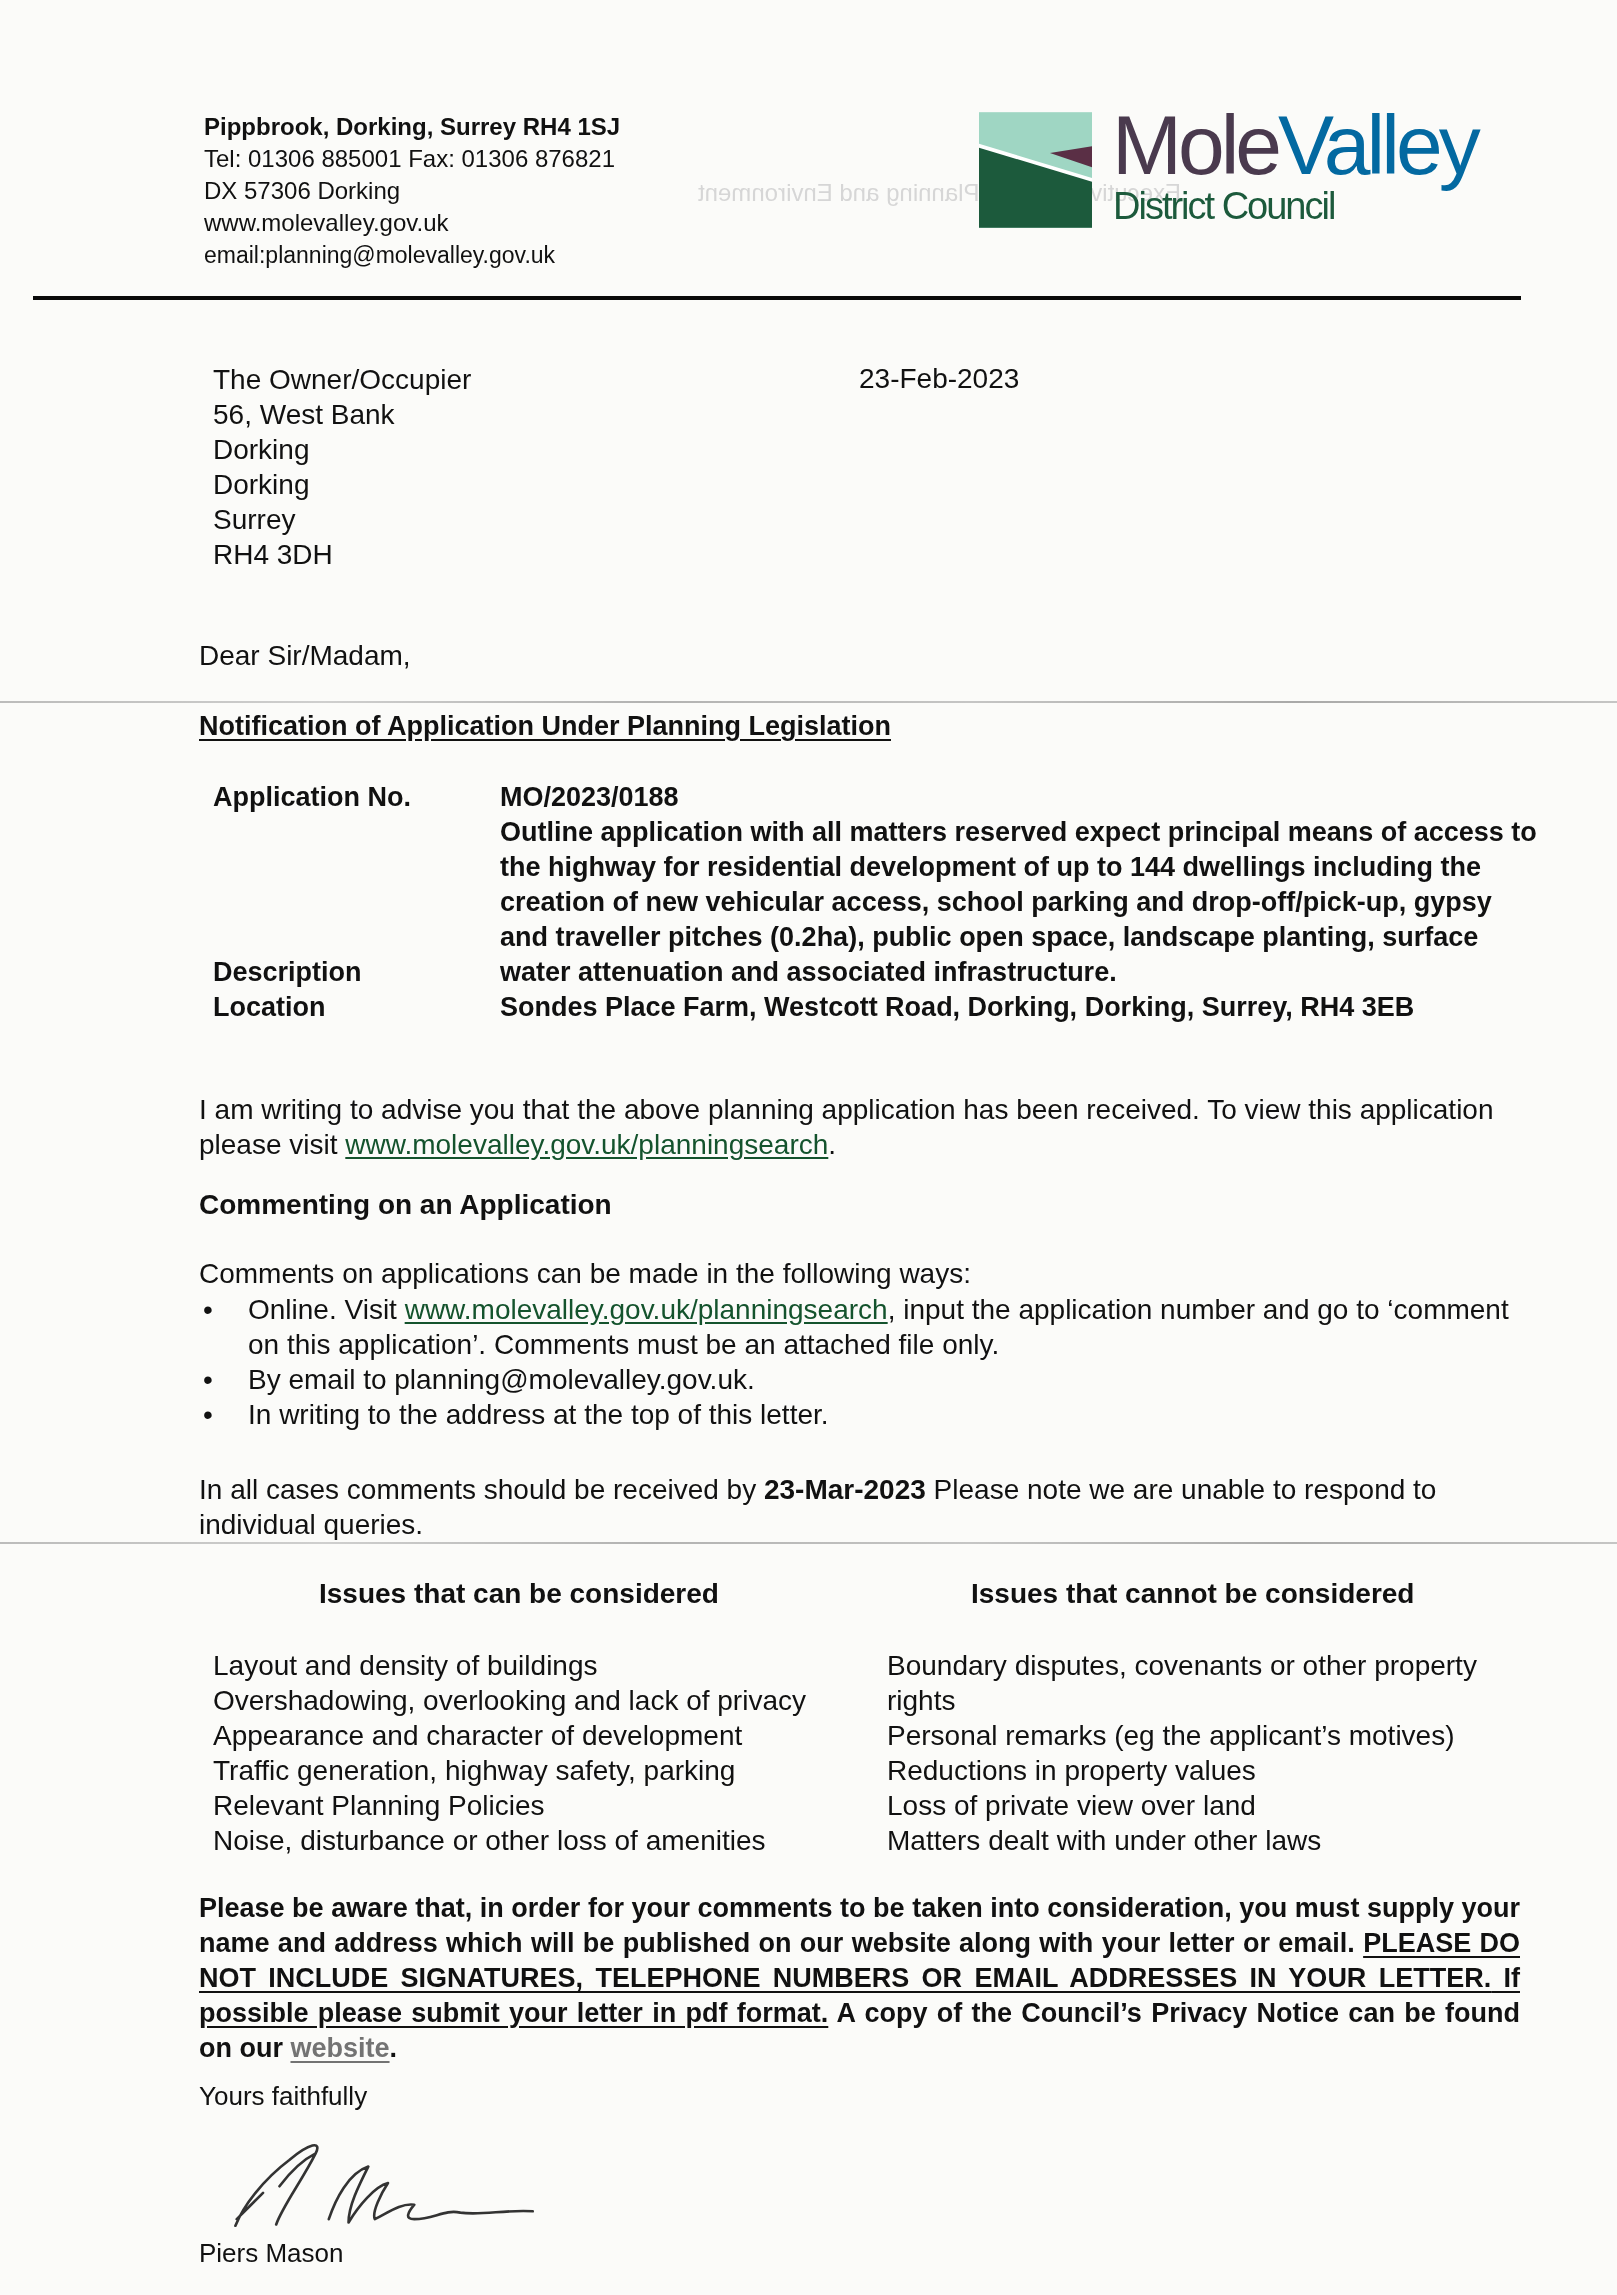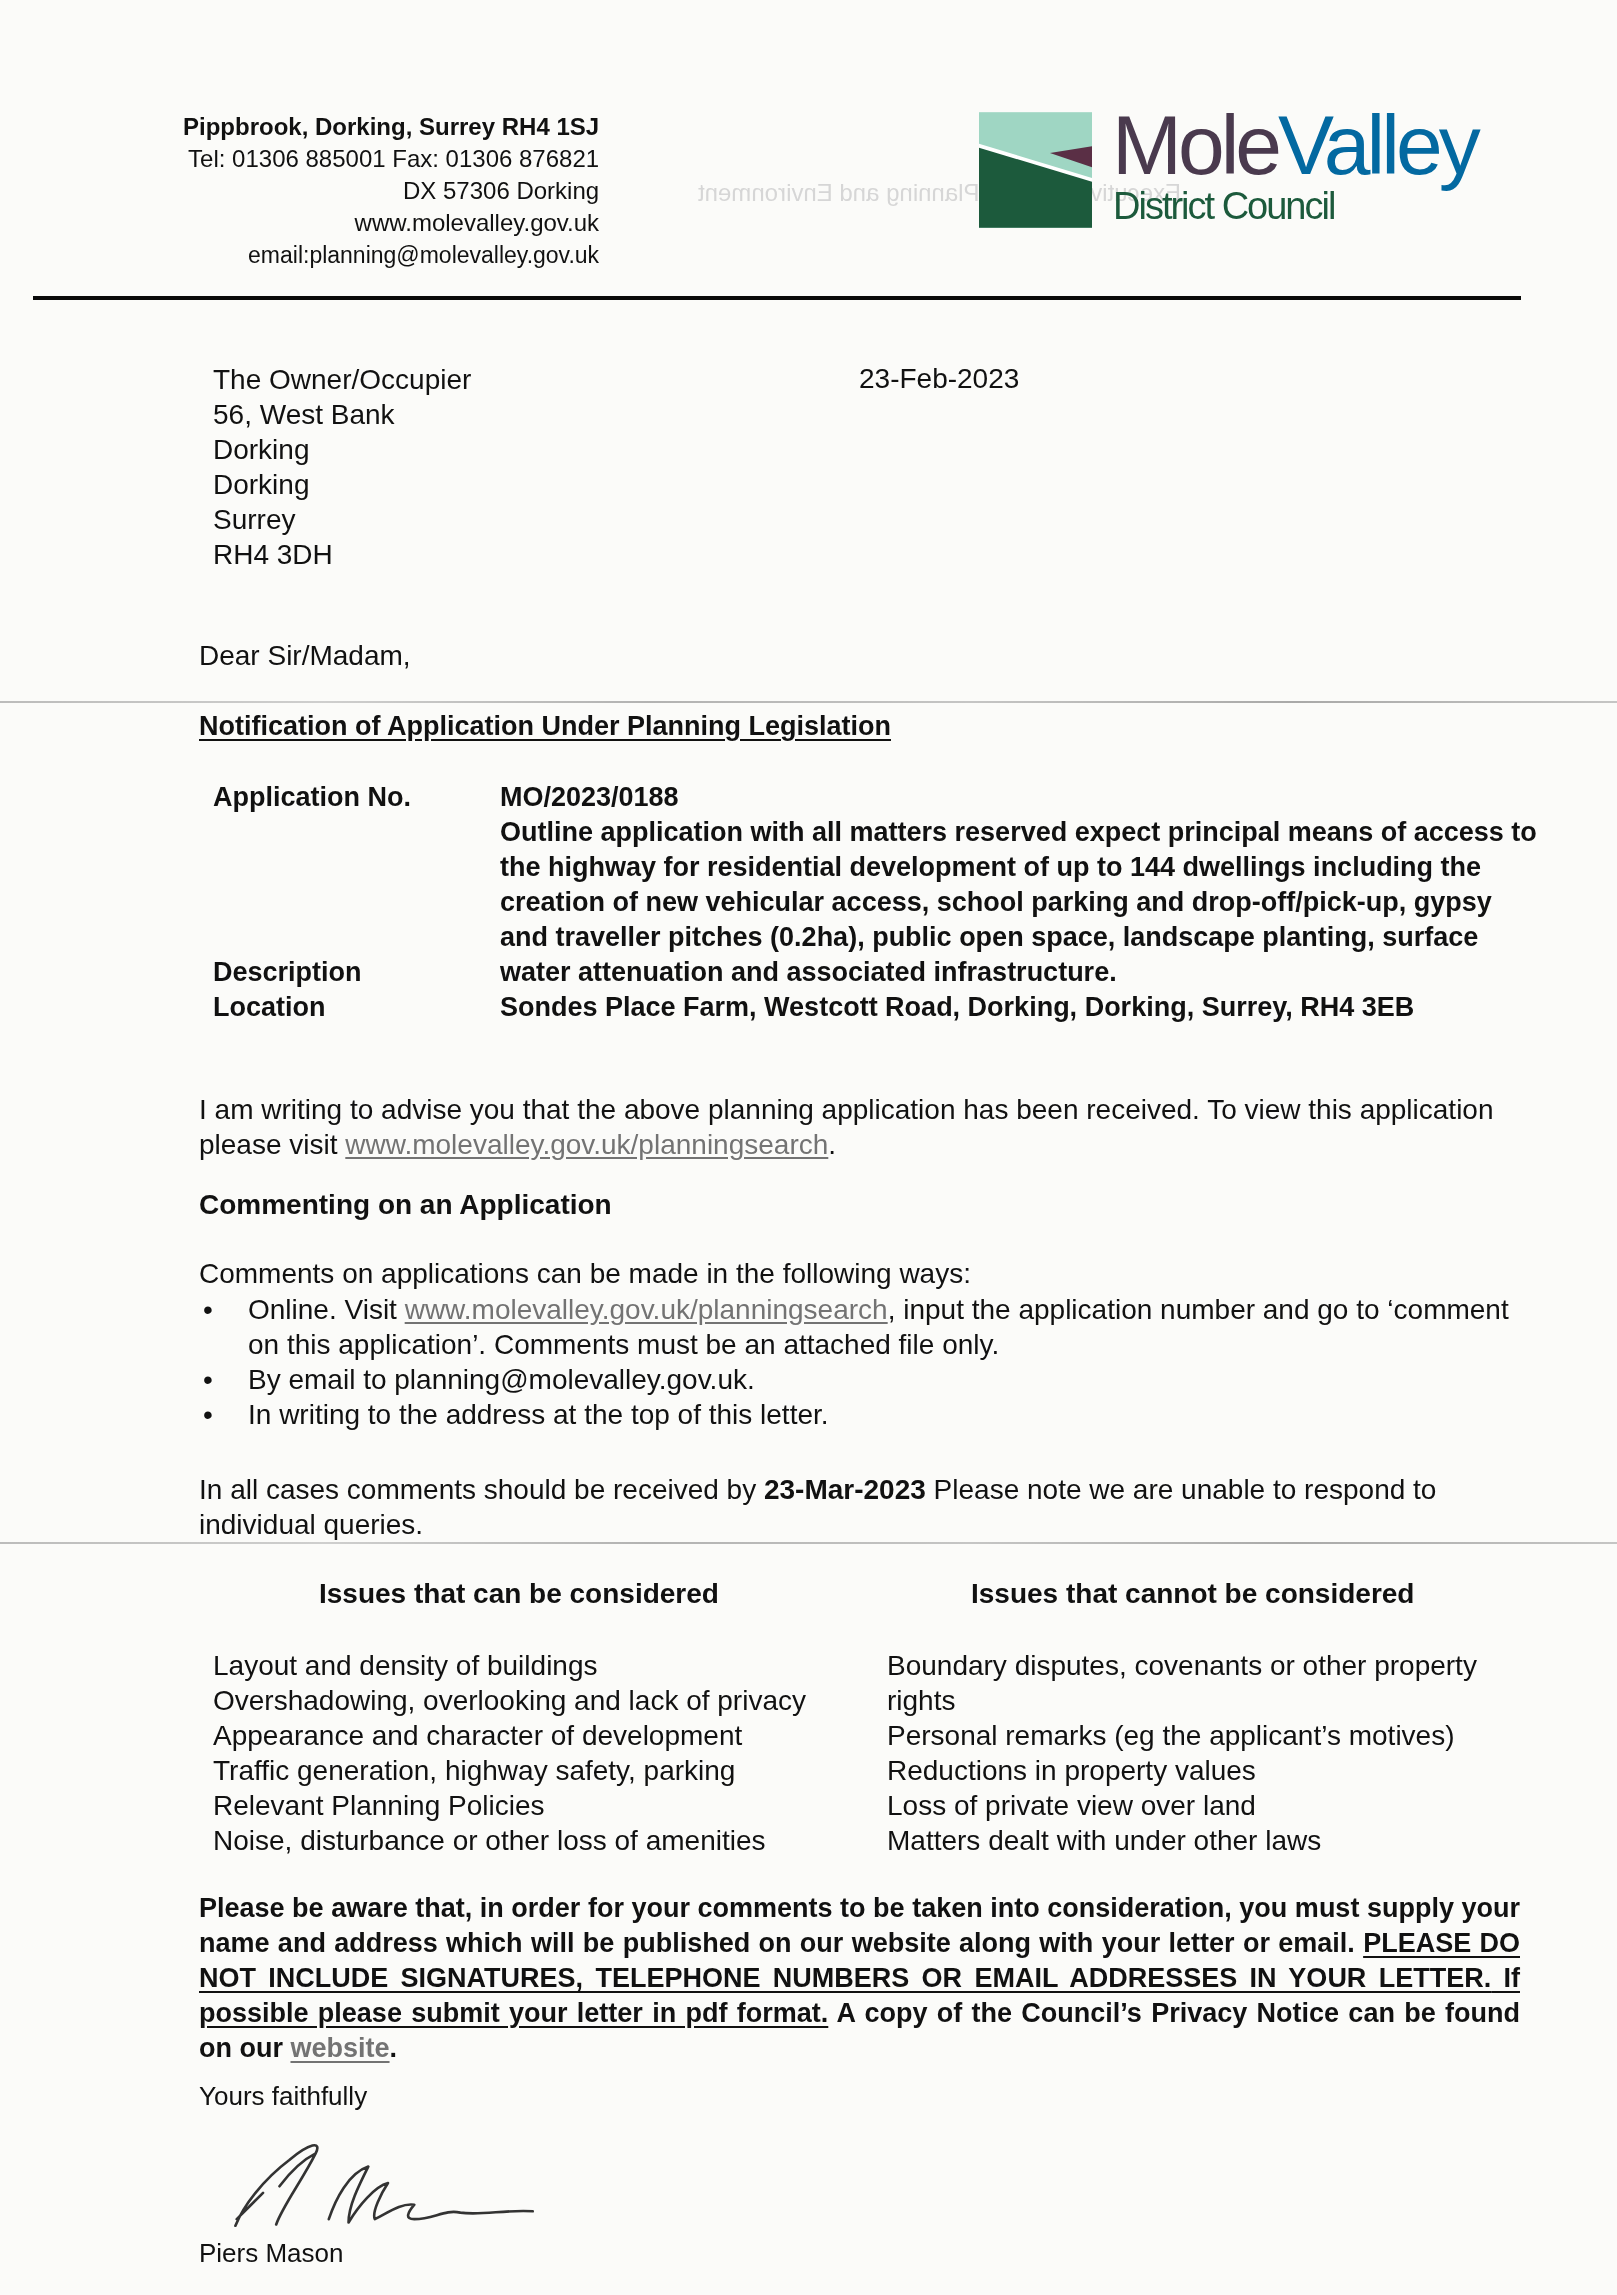--- a/index.html
+++ b/index.html
@@ -6,21 +6,21 @@
   body {
     width: 1618px; height: 2295px;
     background: #fbfbf9;
     position: relative;
     overflow: hidden;
     font-family: "Liberation Sans", sans-serif;
     color: #111;
   }
   .abs { position: absolute; }
   
-  .addr { left: 183px; top: 111px; font-size: 24px; line-height: 32px; text-align: right; }
+  .addr { left: 204px; top: 111px; font-size: 24px; line-height: 32px; }
   .addr .bold { font-weight: bold; }
   .addr .small { font-size: 23px; }
   .logo { left: 979px; top: 107px; width: 566px; height: 132px; }
   .logo-mark { position: absolute; left: 0; top: 5.3px; width: 113px; width: 113px; height: 116px; }
   .logo-name { position: absolute; left: 133px; top: -5.3px; font-size: 84px; letter-spacing: -4px; color: #4a3a4e; line-height: 86px; }
   .logo-name .v { color: #0369a1; }
   .logo-sub { position: absolute; left: 134px; top: 78px; font-size: 38px; letter-spacing: -2px; color: #1c5a3c; line-height: 42px; }
   .ghost { left: 698px; top: 179px; font-size: 24px; color: #d6d6d6; transform: scaleX(-1); white-space: nowrap; }
   .rule-top { left: 33px; top: 296px; width: 1488px; height: 4px; background: #0a0a0a; }
 
@@ -33,21 +33,21 @@
   .fold { left: 0; width: 1618px; height: 2px; background: linear-gradient(90deg,#888 0%,#aaa 20%,#777 40%,#999 60%,#666 80%,#999 100%); opacity: .55; }
 
   
   .notif-title { left: 199px; top: 711px; font-size: 27px; font-weight: bold; text-decoration: underline; text-underline-offset: 4px; }
   .app-table { left: 213px; top: 780px; width: 1324px; font-size: 27px; font-weight: bold; line-height: 35px; }
   .app-row { display: flex; align-items: flex-end; }
   .app-label { width: 287px; flex: none; }
   .app-value { flex: 1; }
 
   .para { left: 199px; width: 1321px; font-size: 28px; line-height: 35px; }
-  .para a, .link { color: #737373; text-decoration: underline; text-underline-offset: 3.3px; }
+  .para a, .link { color: #14532d; text-decoration: underline; text-underline-offset: 3.3px; }
   .subhead { left: 199px; top: 1189px; font-size: 28px; font-weight: bold; }
   .ways-intro { left: 199px; top: 1258px; font-size: 28px; }
   .bullets { left: 199px; top: 1292px; width: 1321px; font-size: 28px; line-height: 35px; margin: 0; padding: 0; list-style: none; }
   .bullets li { position: relative; padding-left: 49px; margin-bottom: 0; }
   .bullets li .dot { position: absolute; left: 4px; top: 0; }
 
   .issues-head { top: 1578px; font-size: 28px; font-weight: bold; }
   .issues-list { top: 1648px; font-size: 28px; line-height: 35px; }
 
   .aware { left: 199px; top: 1891px; width: 1321px; font-size: 27px; font-weight: bold; line-height: 35px; text-align: justify; }

